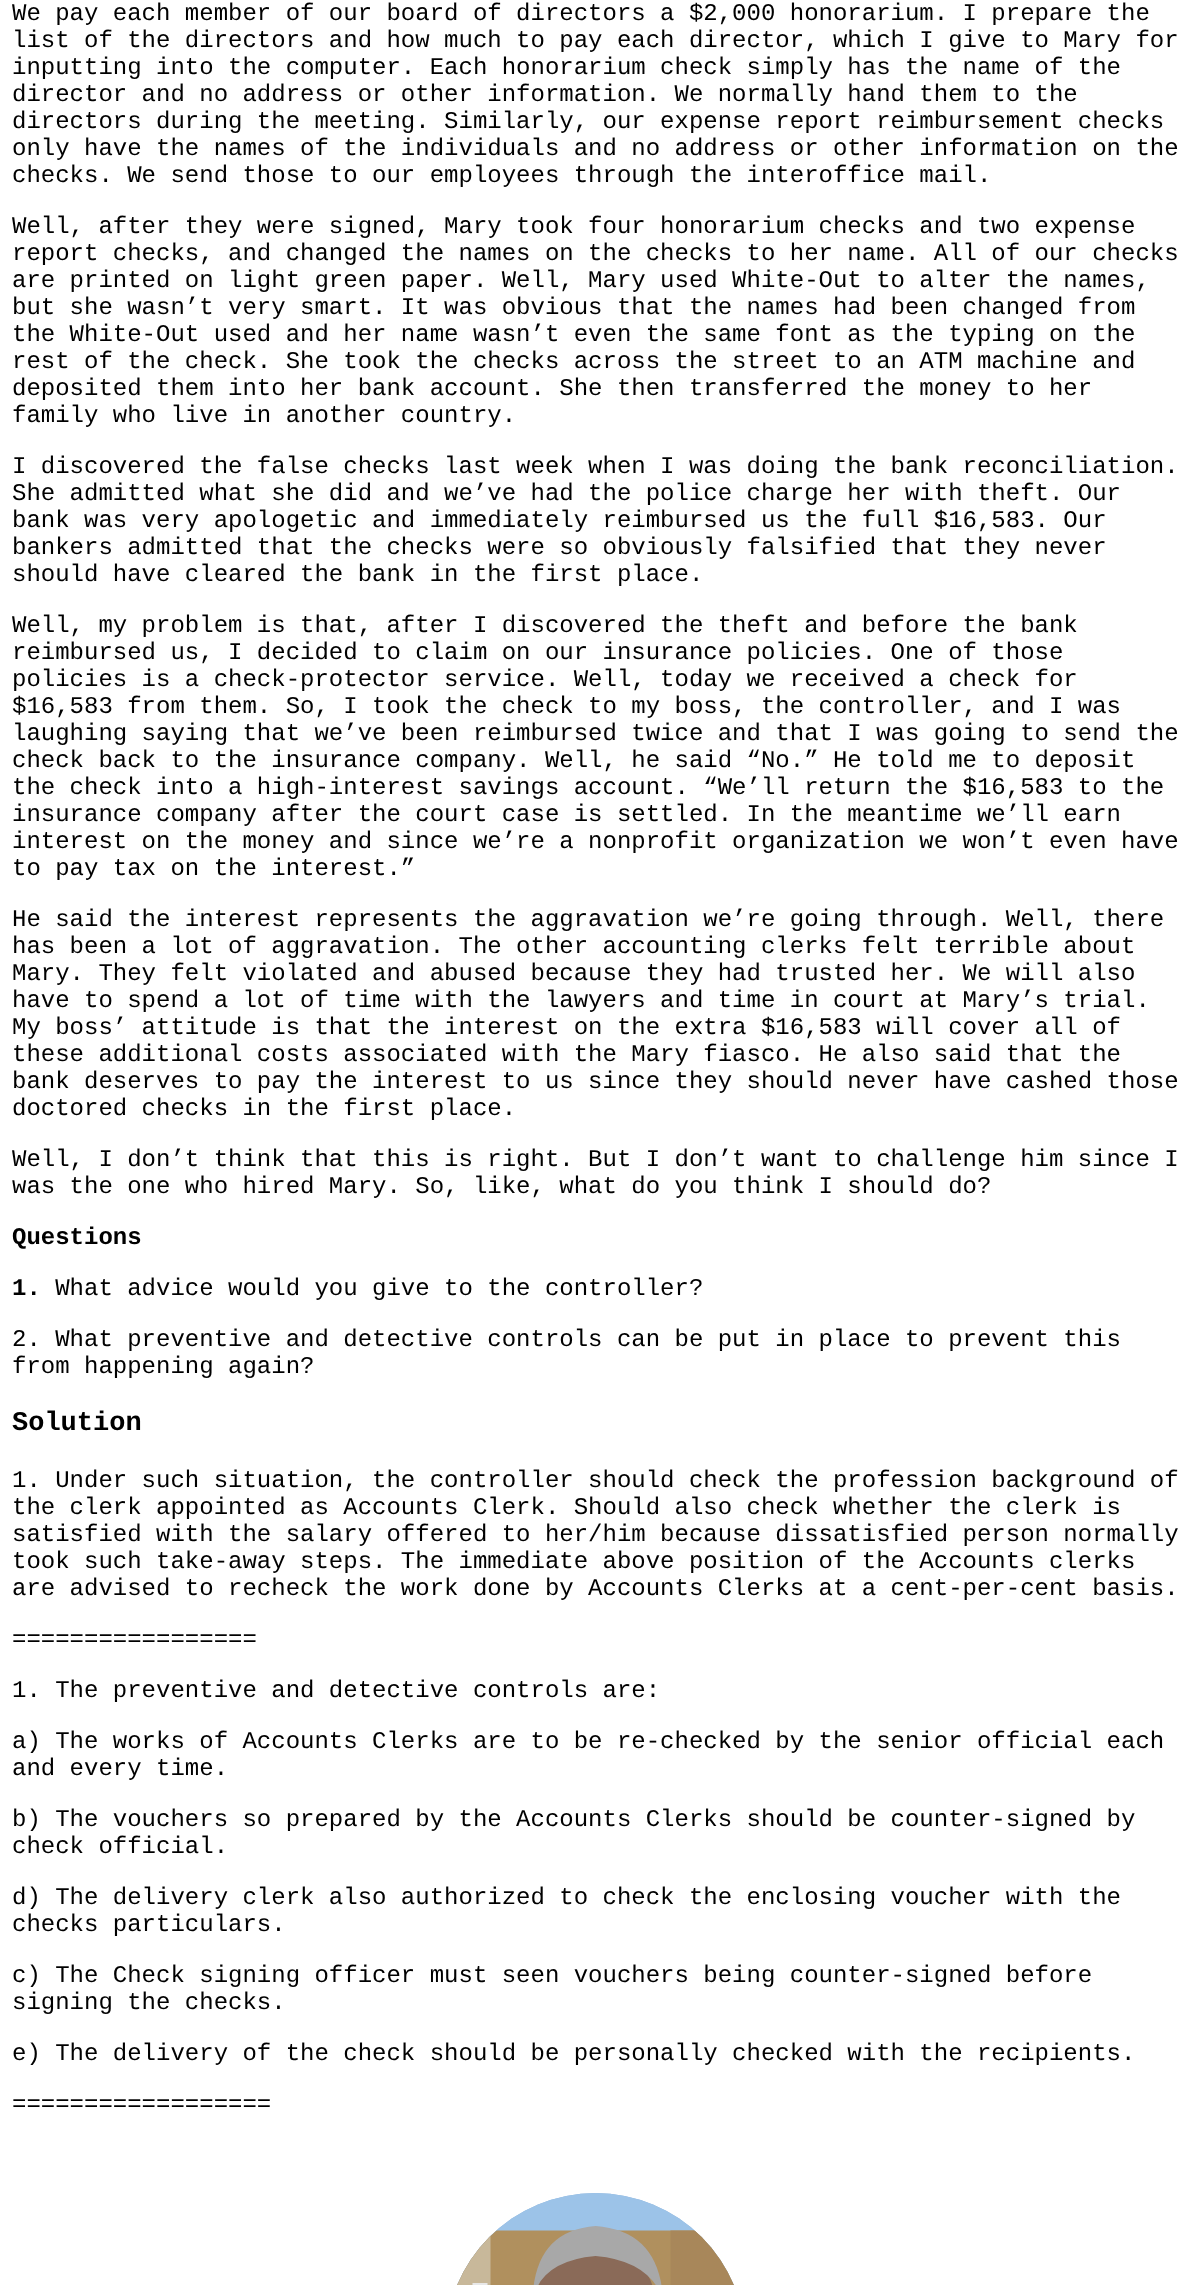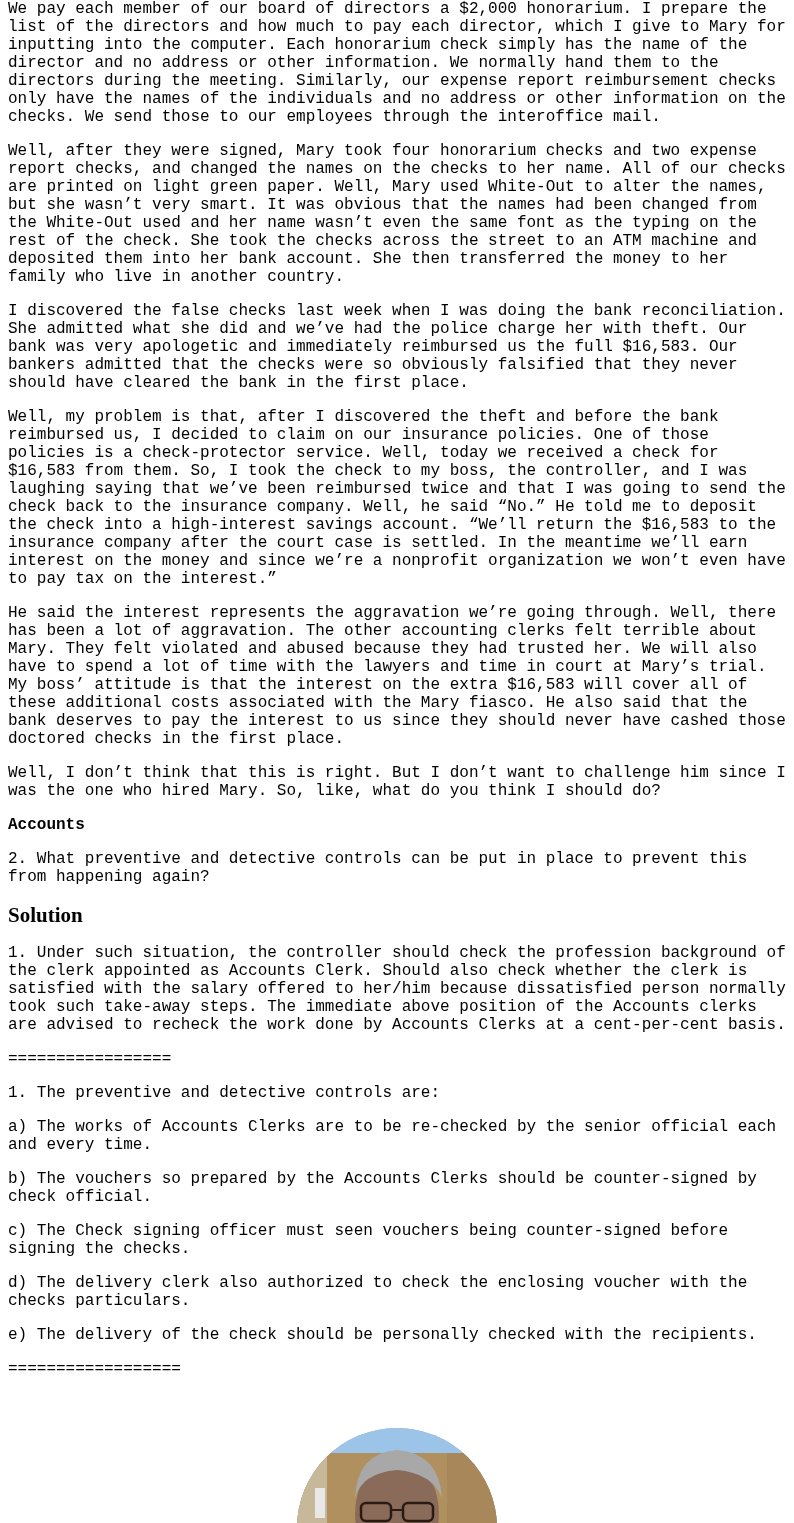--- a/index.html
+++ b/index.html
@@ -6,22 +6,22 @@
     body {
       width: 794px;
       font-family: "Liberation Serif", "DejaVu Serif", serif;
       font-size: 16px;
       line-height: 18px;
       color: #000000;
     }
     .content { padding: 0 8px; }
     .content p { margin: 0 0 16px 0; font-family: Liberation Mono, monospace; }
     h3.solution-heading {
-      font-family: Liberation Serif, serif;
-      font-size: 21px;
+      font-family: Liberation Mono, monospace;
+      font-size: 18px;
       font-weight: bold;
       margin: 18px 0 18px 0;
       line-height: 22px;
     }
     .bold { font-weight: bold; }
     .avatar-wrap {
       display: flex;
       justify-content: center;
       margin-top: 50px;
     }
@@ -48,32 +48,33 @@
 <body>
 
 <div class="content">
   <p>We pay each member of our board of directors a $2,000 honorarium. I prepare the list of the directors and how much to pay each director, which I give to Mary for inputting into the computer. Each honorarium check simply has the name of the director and no address or other information. We normally hand them to the directors during the meeting. Similarly, our expense report reimbursement checks only have the names of the individuals and no address or other information on the checks. We send those to our employees through the interoffice mail.</p>
   <p>Well, after they were signed, Mary took four honorarium checks and two expense report checks, and changed the names on the checks to her name. All of our checks are printed on light green paper. Well, Mary used White-Out to alter the names, but she wasn’t very smart. It was obvious that the names had been changed from the White-Out used and her name wasn’t even the same font as the typing on the rest of the check. She took the checks across the street to an ATM machine and deposited them into her bank account. She then transferred the money to her family who live in another country.</p>
   <p>I discovered the false checks last week when I was doing the bank reconciliation. She admitted what she did and we’ve had the police charge her with theft. Our bank was very apologetic and immediately reimbursed us the full $16,583. Our bankers admitted that the checks were so obviously falsified that they never should have cleared the bank in the first place.</p>
   <p>Well, my problem is that, after I discovered the theft and before the bank reimbursed us, I decided to claim on our insurance policies. One of those policies is a check-protector service. Well, today we received a check for $16,583 from them. So, I took the check to my boss, the controller, and I was laughing saying that we’ve been reimbursed twice and that I was going to send the check back to the insurance company. Well, he said “No.” He told me to deposit the check into a high-interest savings account. “We’ll return the $16,583 to the insurance company after the court case is settled. In the meantime we’ll earn interest on the money and since we’re a nonprofit organization we won’t even have to pay tax on the interest.”</p>
   <p>He said the interest represents the aggravation we’re going through. Well, there has been a lot of aggravation. The other accounting clerks felt terrible about Mary. They felt violated and abused because they had trusted her. We will also have to spend a lot of time with the lawyers and time in court at Mary’s trial. My boss’ attitude is that the interest on the extra $16,583 will cover all of these additional costs associated with the Mary fiasco. He also said that the bank deserves to pay the interest to us since they should never have cashed those doctored checks in the first place.</p>
   <p>Well, I don’t think that this is right. But I don’t want to challenge him since I was the one who hired Mary. So, like, what do you think I should do?</p>
 
-  <p class="bold">Accounts</p>
+  <p class="bold">Questions</p>
+  <p><span class="bold">1.</span><span> What advice would you give to the controller?</span></p>
   <p>2. What preventive and detective controls can be put in place to prevent this from happening again?</p>
 
   <h3 class="solution-heading">Solution</h3>
 
   <p>1. Under such situation, the controller should check the profession background of the clerk appointed as Accounts Clerk. Should also check whether the clerk is satisfied with the salary offered to her/him because dissatisfied person normally took such take-away steps. The immediate above position of the Accounts clerks are advised to recheck the work done by Accounts Clerks at a cent-per-cent basis.</p>
   <p>=================</p>
   <p>1. The preventive and detective controls are:</p>
   <p>a) The works of Accounts Clerks are to be re-checked by the senior official each and every time.</p>
   <p>b) The vouchers so prepared by the Accounts Clerks should be counter-signed by check official.</p>
+  <p>d) The delivery clerk also authorized to check the enclosing voucher with the checks particulars.</p>
   <p>c) The Check signing officer must seen vouchers being counter-signed before signing the checks.</p>
-  <p>d) The delivery clerk also authorized to check the enclosing voucher with the checks particulars.</p>
   <p>e) The delivery of the check should be personally checked with the recipients.</p>
   <p>==================</p>
 </div>
 
 <div class="avatar-wrap">
   <div class="avatar">
     <svg width="200" height="200" viewBox="0 0 200 200">
 
       <rect x="0" y="0" width="200" height="200" fill="#9cc3e8"></rect>
 

